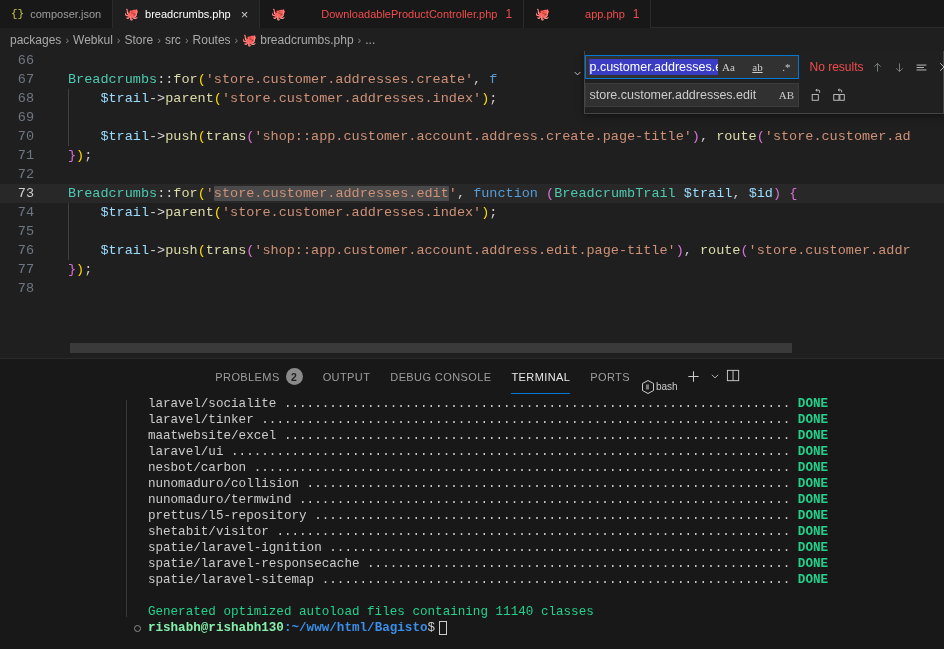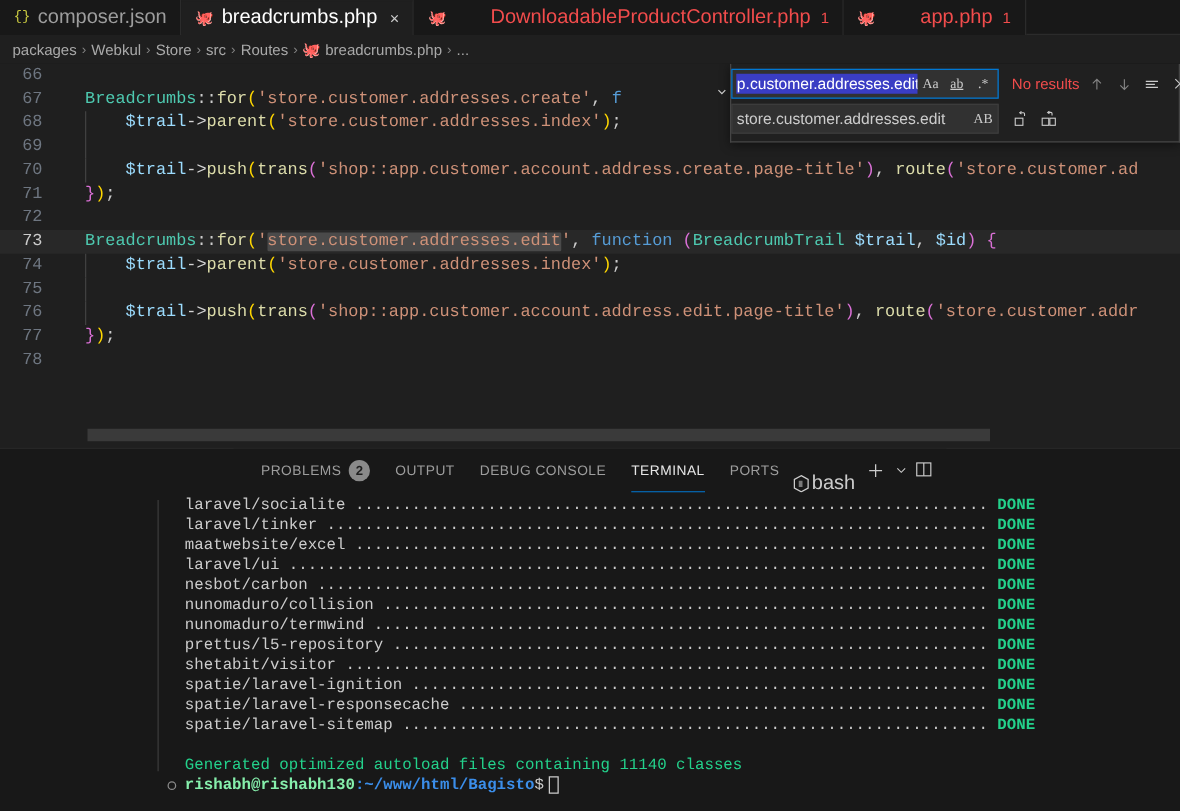--- a/index.html
+++ b/index.html
@@ -25,21 +25,21 @@
     white-space: nowrap;
     position: relative;
   }
   .tab.active { background: #1f1f1f; color: #ffffff; }
   .tab.active::before {
     content:""; position:absolute; top:0; left:0; right:0; height:1px; background:#1f1f1f;
   }
   .tab-icon { font-size: 11px; line-height: 1; display:inline-block; }
   .icon-json { color: #cbcb41; font-family: "Liberation Mono", monospace; font-size: 11px; }
   .icon-php { color: #c586f0; font-size: 12px; }
-  .tab-label { font-size: 16px; }
+  .tab-label { font-size: 11px; }
   .tab.err .tab-label { color: #f14c4c; margin-left: 29px; }
   .tab-badge { color: #f14c4c; font-size: 12px; margin-left: 2px; }
   .tab-close { font-size: 13px; color: #cccccc; margin-left: 4px; line-height: 1; }
 
   
   .breadcrumbs {
     height: 23px; display: flex; align-items: center; gap: 3px;
     padding: 0 10px; background: #1f1f1f; flex: none;
     font-size: 12px; color: #a9a9a9; white-space: nowrap;
   }
@@ -105,21 +105,21 @@
     background: #313131; border: 1px solid #3c3c3c;
     height: 24px; padding: 0 2px 0 3px;
   }
   .fw-input.find { width: 214px; border-color: #0078d4; }
   .fw-input.replace { width: 214px; }
   .fw-text {
     flex: 1; font-family: "Liberation Sans", sans-serif; font-size: 12.5px;
     color: #cccccc; white-space: nowrap; overflow: hidden;
   }
   .fw-text.selected { background: #3a3dc4; color: #ffffff; padding: 1px 0; }
-  .fw-btns { display: flex; gap: 1px; align-items: center; }
+  .fw-btns { display: flex; gap: 9px; align-items: center; }
   .fw-btn {
     width: 20px; height: 20px; display: flex; align-items: center; justify-content: center;
     color: #cccccc; font-size: 11px; font-family: "Liberation Serif", serif;
   }
   .fw-status { font-size: 12px; color: #f14c4c; margin-left: 6px; white-space: nowrap; }
   .fw-actions { display: flex; align-items: center; gap: 2px; margin-left: auto; }
   .fw-act {
     width: 20px; height: 20px; display:flex; align-items:center; justify-content:center;
     color: #858585; font-size: 13px;
   }
@@ -147,21 +147,21 @@
     content: ""; position: absolute; left: 10px; right: 10px; bottom: 0;
     height: 1px; background: #0078d4;
   }
   .p-badge {
     background: #8a8a8a; color: #1f1f1f; border-radius: 9px;
     min-width: 17px; height: 17px; font-size: 10.5px;
     display: flex; align-items: center; justify-content: center; padding: 0 5px;
     font-weight: 600;
   }
   .panel-right { margin-left: auto; display: flex; align-items: center; gap: 6px; padding-right: 2px; }
-  .term-sel { display:flex; align-items:center; color:#cccccc; font-size:16px;margin-top:20px; }
+  .term-sel { display:flex; align-items:center; color:#cccccc; font-size:10px;margin-top:20px; }
   .term-cube { width: 16px; height: 16px; }
   .pr-btn { color: #cccccc; font-size: 15px; width: 20px; height:20px; display:flex; align-items:center; justify-content:center; }
   .pr-chev { color: #cccccc; font-size: 9px; }
   .pr-split { color: #cccccc; font-size: 13px; }
 
   
   .terminal {
     flex: 1; position: relative; background: #181818; overflow: hidden;
     padding: 2px 0 0 12px;
   }

